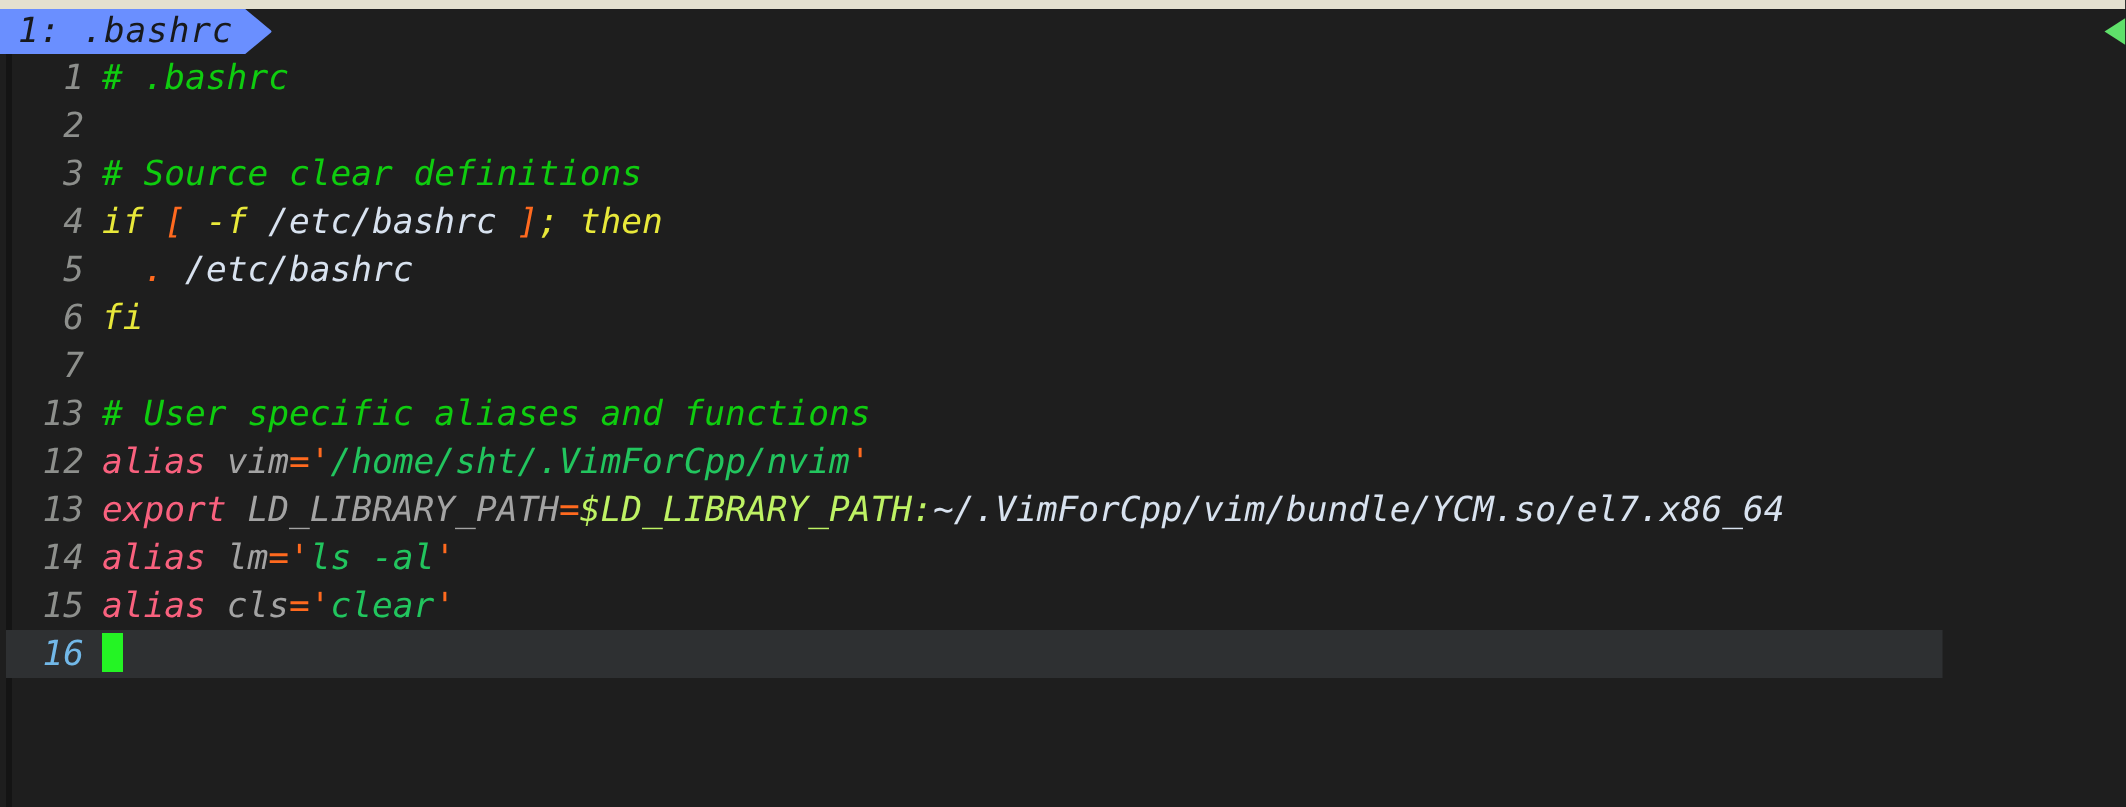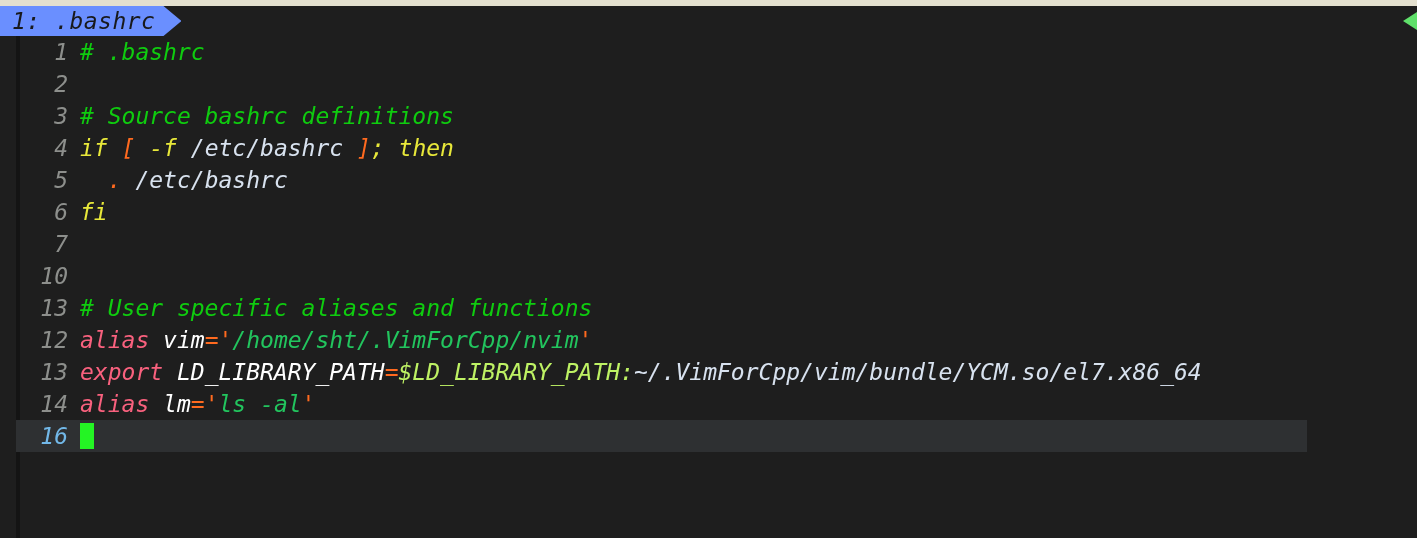--- a/index.html
+++ b/index.html
@@ -66,21 +66,21 @@
     width: 0;
     height: 0;
     border-top: 9px solid transparent;
     border-bottom: 9px solid transparent;
     border-right: 14px solid #5fe06a;
   }
 
   
   .buffer {
     position: absolute;
-    left: 16px; top: 36px;
+    left: 4px; top: 36px;
     width: 1291px;
     height: 502px;
     background: #1e1e1e;
   }
 
   .gutter-edge {
     position: absolute;
     left: 0; top: 0;
     width: 4px;
     height: 502px;
@@ -118,21 +118,21 @@
     display: inline;
     padding-left: 12px;
   }
 
   
   .t-comment  { color: #0fcc0f; }
   .t-keyword  { color: #e8e83a; }
   .t-bracket  { color: #ff6a1f; }
   .t-path     { color: #d8e2ef; }
   .t-plain    { color: #d8e2ef; }
-  .t-ident    { color: #ffffff; }
+  .t-ident    { color: #a3a3a3; }
   .t-cmd      { color: #f9617e; }
   .t-op       { color: #ff6a1f; }
   .t-string   { color: #22c55e; }
   .t-var      { color: #bef264; }
 
   .cursor {
     display: inline-block;
     width: 14px;
     height: 26px;
     background: #24f424;
@@ -152,27 +152,27 @@
       <span class="tab-label">1: .bashrc</span>
     </div>
     <div class="tab-right-marker"></div>
   </div>
 
   <div class="buffer">
     <div class="gutter-edge"></div>
     <div id="lines">
         <div class="code-line"><span class="lnum">1</span><span class="code"><span class="t-comment"># .bashrc</span></span></div>
         <div class="code-line"><span class="lnum">2</span><span class="code"></span></div>
-        <div class="code-line"><span class="lnum">3</span><span class="code"><span class="t-comment"># Source bashrc definitions</span></span></div>
+        <div class="code-line"><span class="lnum">3</span><span class="code"><span class="t-comment"># Source clear definitions</span></span></div>
         <div class="code-line"><span class="lnum">4</span><span class="code"><span class="t-keyword">if </span><span class="t-bracket">[</span><span class="t-keyword"> -f </span><span class="t-path">/etc/bashrc</span><span class="t-keyword"> </span><span class="t-bracket">]</span><span class="t-keyword">; then</span></span></div>
         <div class="code-line"><span class="lnum">5</span><span class="code"><span class="t-plain">  </span><span class="t-op">.</span><span class="t-path"> /etc/bashrc</span></span></div>
         <div class="code-line"><span class="lnum">6</span><span class="code"><span class="t-keyword">fi</span></span></div>
         <div class="code-line"><span class="lnum">7</span><span class="code"></span></div>
-        <div class="code-line"><span class="lnum">10</span><span class="code"></span></div>
         <div class="code-line"><span class="lnum">13</span><span class="code"><span class="t-comment"># User specific aliases and functions</span></span></div>
         <div class="code-line"><span class="lnum">12</span><span class="code"><span class="t-cmd">alias </span><span class="t-ident">vim</span><span class="t-op">=</span><span class="t-op">'</span><span class="t-string">/home/sht/.VimForCpp/nvim</span><span class="t-op">'</span></span></div>
         <div class="code-line"><span class="lnum">13</span><span class="code"><span class="t-cmd">export </span><span class="t-ident">LD_LIBRARY_PATH</span><span class="t-op">=</span><span class="t-var">$LD_LIBRARY_PATH</span><span class="t-var">:</span><span class="t-path">~/.VimForCpp/vim/bundle/YCM.so/el7.x86_64</span></span></div>
         <div class="code-line"><span class="lnum">14</span><span class="code"><span class="t-cmd">alias </span><span class="t-ident">lm</span><span class="t-op">=</span><span class="t-op">'</span><span class="t-string">ls -al</span><span class="t-op">'</span></span></div>
+        <div class="code-line"><span class="lnum">15</span><span class="code"><span class="t-cmd">alias </span><span class="t-ident">cls</span><span class="t-op">=</span><span class="t-op">'</span><span class="t-string">clear</span><span class="t-op">'</span></span></div>
         <div class="code-line current"><span class="lnum">16</span><span class="code"><span class="cursor"></span></span></div>
       </div>
   </div>
 
 </div>
 
 </body></html>

